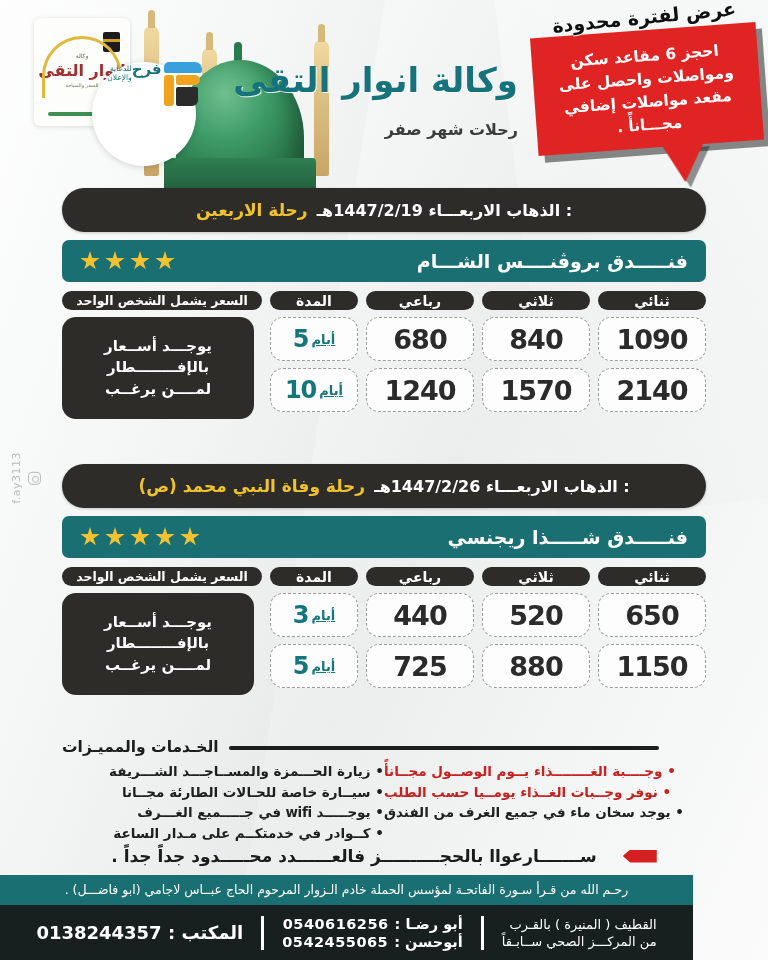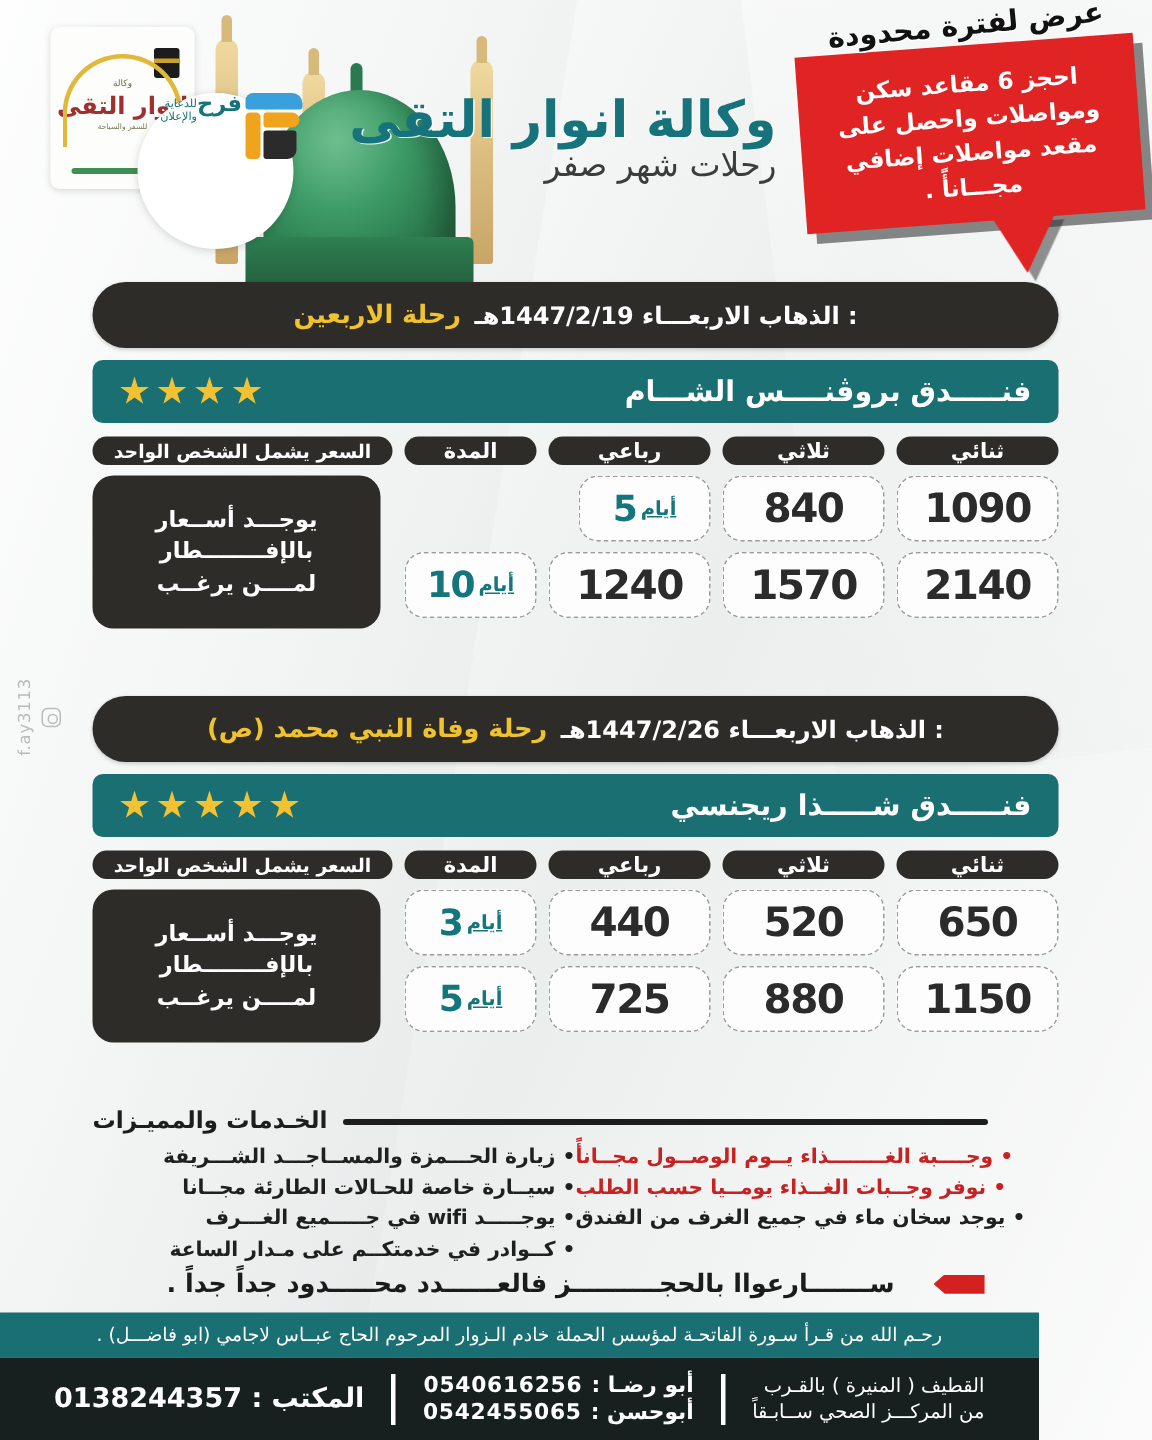--- a/index.html
+++ b/index.html
@@ -115,22 +115,22 @@
 
   .title-block {
     position:absolute; right:250px; top:62px; text-align:right; width:300px;
   }
   .main-title {
     font-size:34px; font-weight:bold; color:#16737b;
     letter-spacing:-1px; line-height:1.06;
     text-shadow: 1px 1px 0 rgba(255,255,255,.85);
   }
   .sub-title {
-    font-size:22px; font-weight:normal; color:#3c3c3c;
-    margin-top:0; letter-spacing:-.5px;
+    font-size:16px; font-weight:bold; color:#3c3c3c;
+    margin-top:22px; letter-spacing:-.5px;
   }
 
   
   .offer-wrap { position:absolute; right:6px; top:4px; width:236px; height:176px; }
   .offer-head {
     position:absolute; right:8px; top:2px; width:220px;
     font-size:19px; font-weight:bold; color:#111;
     transform: rotate(-5.5deg);
     text-align:center;
     z-index:3;
@@ -363,20 +363,21 @@
         <div class="cell-head c-quad">رباعي</div>
         <div class="cell-head c-dur">المدة</div>
         <div class="cell-head c-info">السعر يشمل الشخص الواحد</div>
       </div>
 
       <div class="data-rows">
         <div class="data-right">
           <div class="trow">
             <div class="cell-price c-dbl">1090</div>
             <div class="cell-price c-tri">840</div>
+            <div class="cell-price c-quad">680</div>
             <div class="cell-dur c-dur">
               <span class="dur-word">أيام</span>
               <span class="dur-num">5</span>
             </div>
           </div>
           <div class="trow">
             <div class="cell-price c-dbl">2140</div>
             <div class="cell-price c-tri">1570</div>
             <div class="cell-price c-quad">1240</div>
             <div class="cell-dur c-dur">

